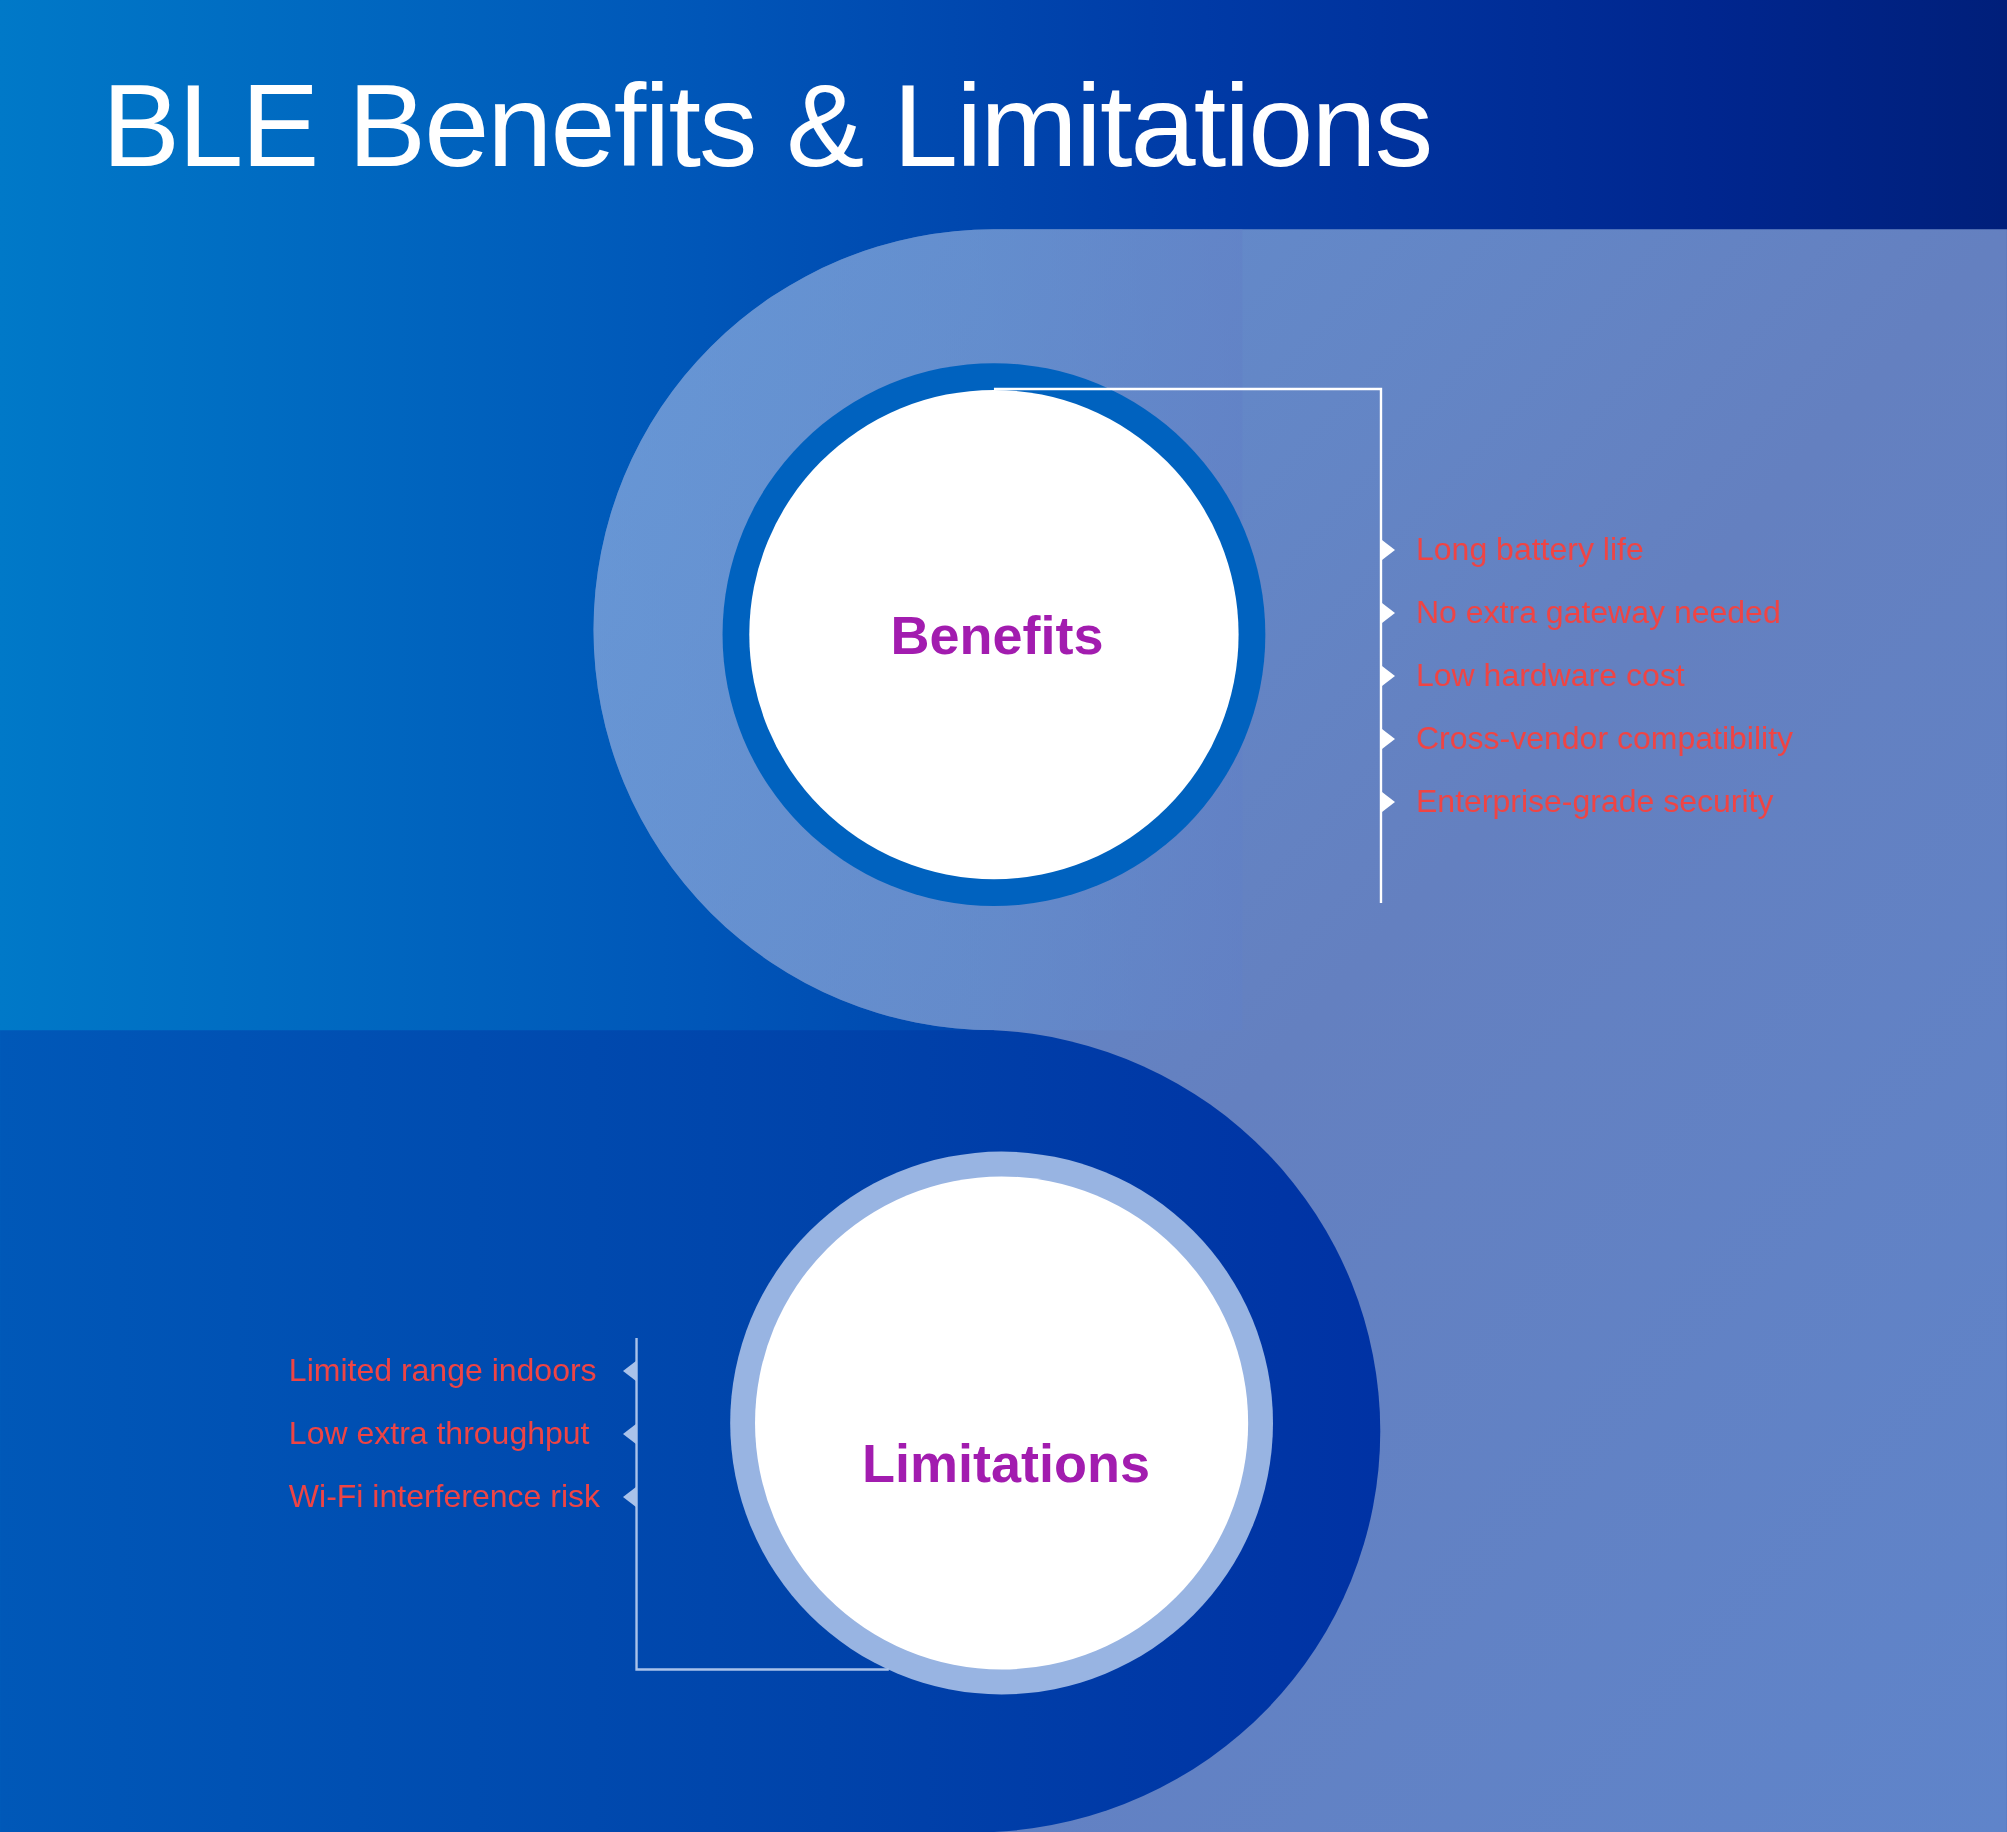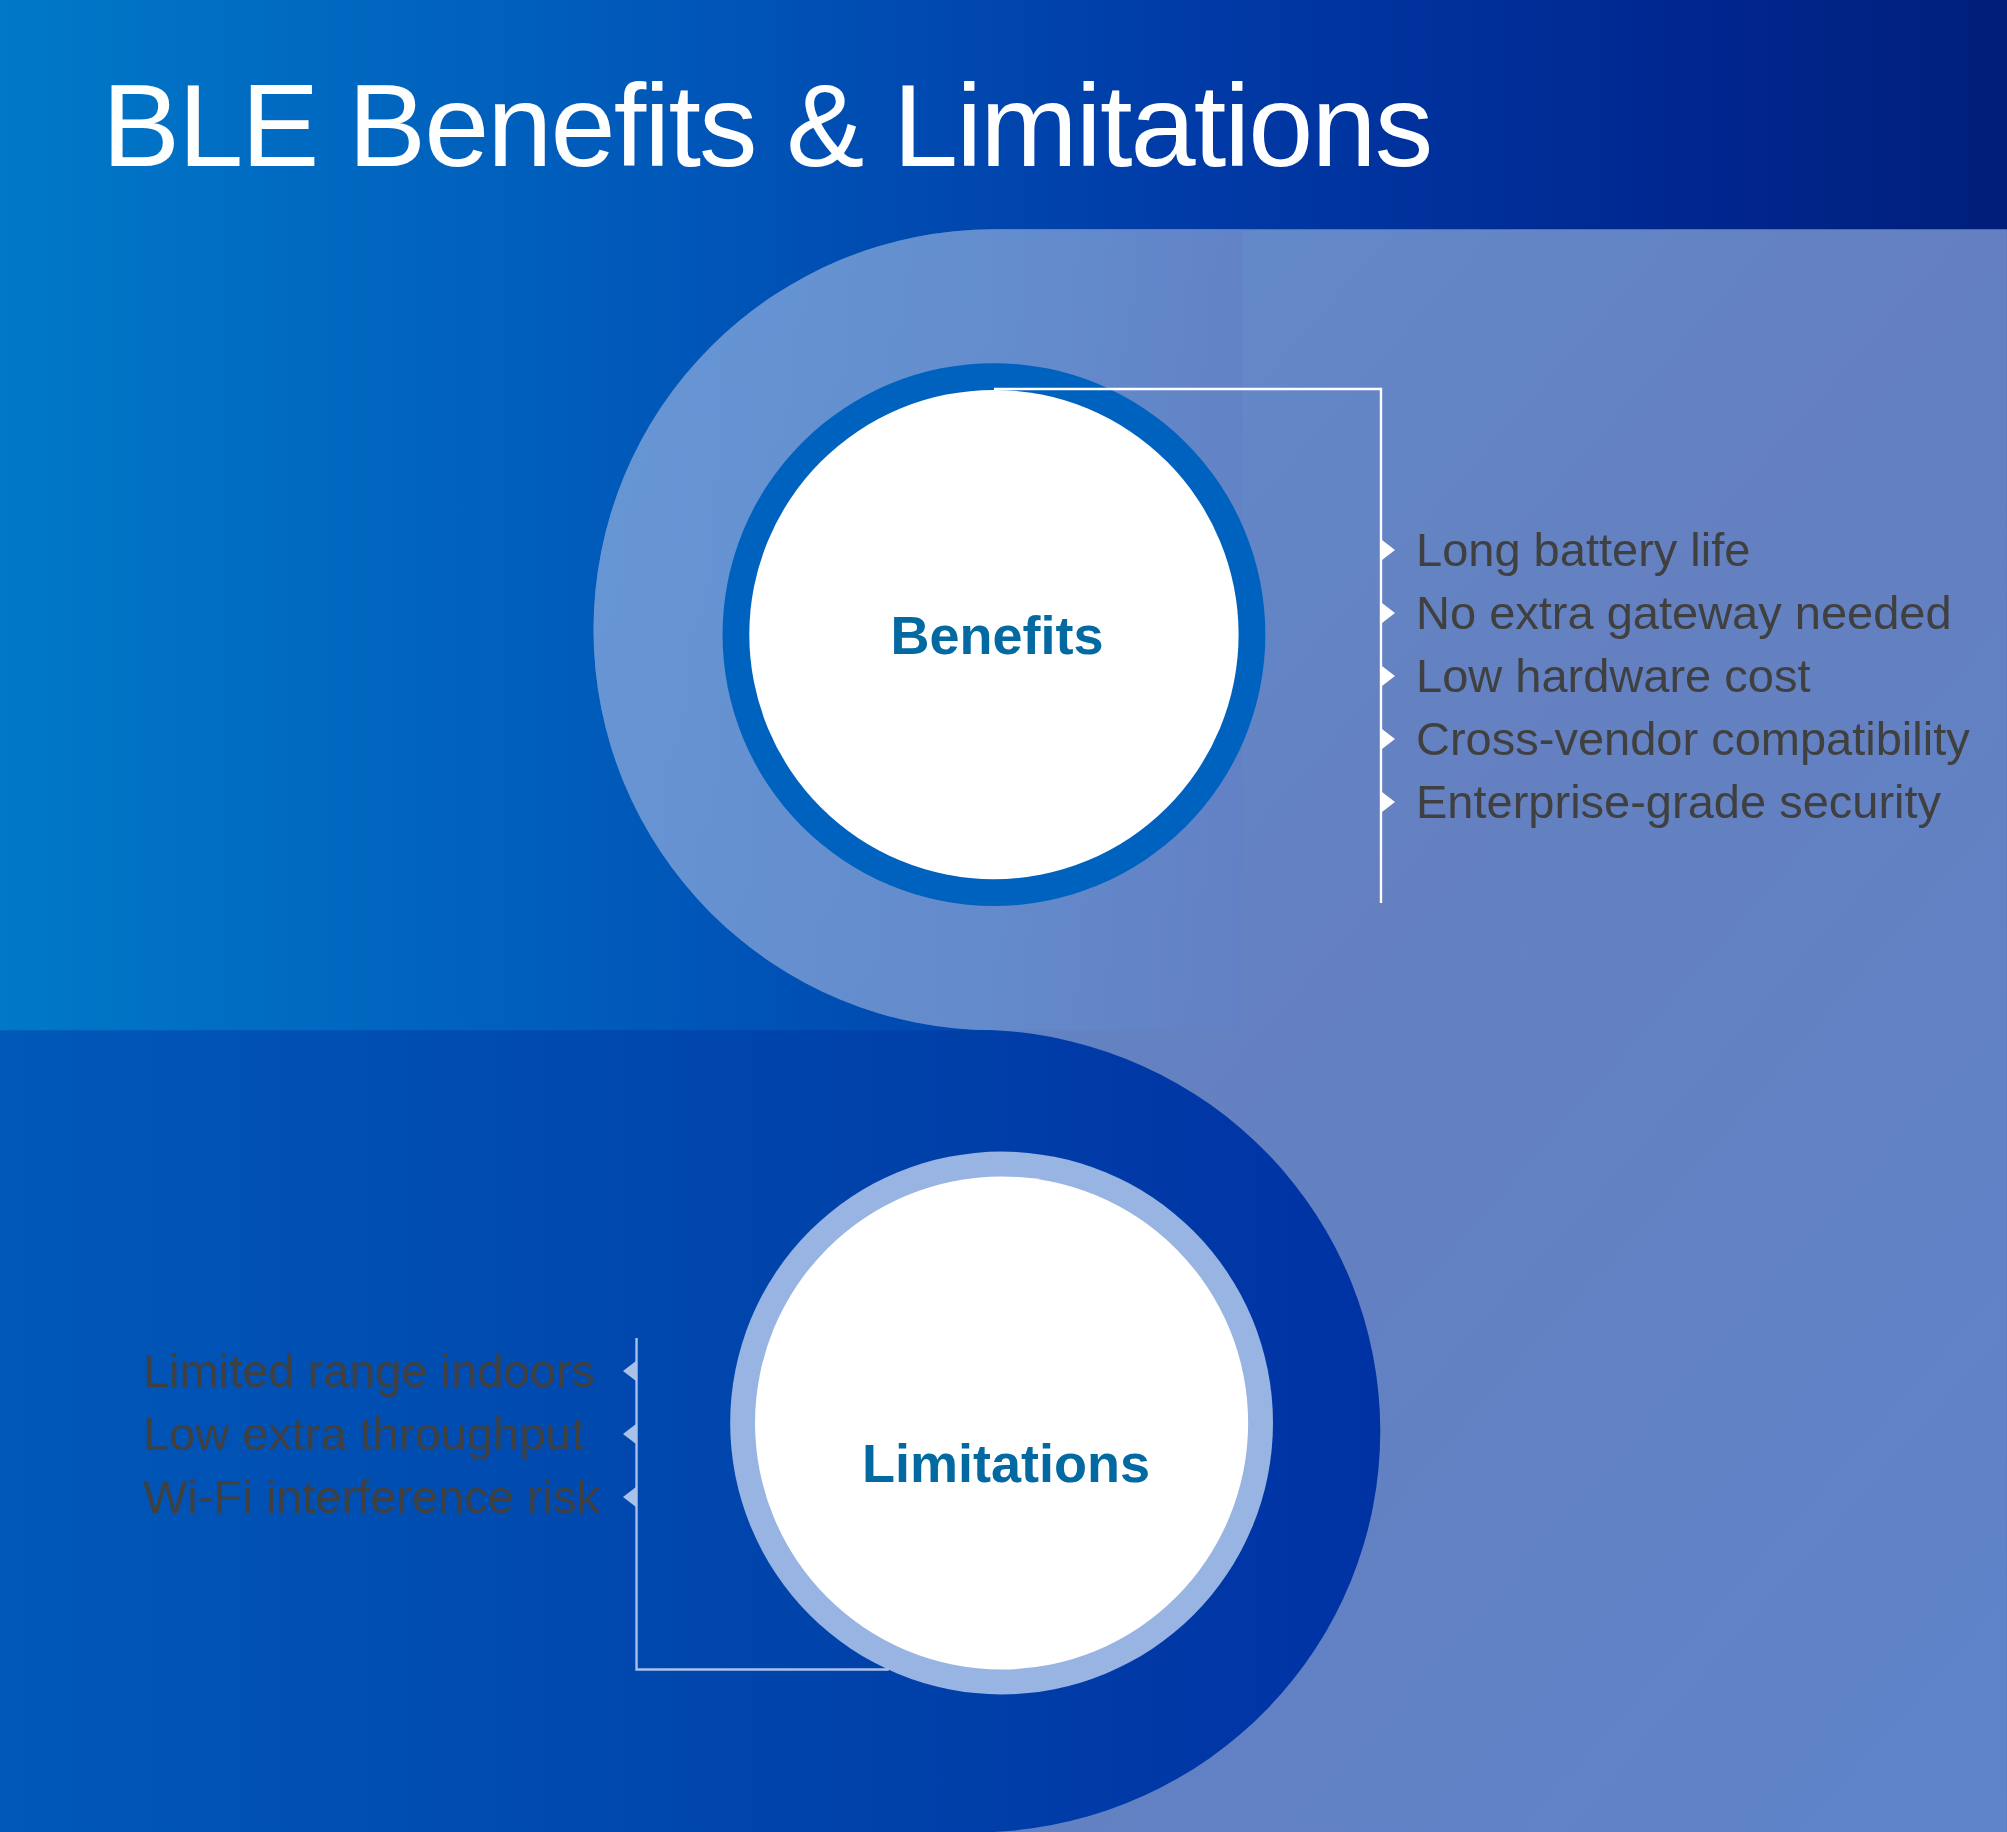--- a/index.html
+++ b/index.html
@@ -4,24 +4,24 @@
 <style>
   html, body { margin: 0; padding: 0; }
   body { width: 2007px; height: 1832px; overflow: hidden; position: relative;
          font-family: "Liberation Sans", "DejaVu Sans", sans-serif; }
   .bg { position: absolute; inset: 0;
         background: linear-gradient(90deg, #0079c8 0%, #0056b8 35%, #003aa6 60%, #00268f 85%, #001f7a 100%); }
   svg.shapes { position: absolute; left: 0; top: 0; }
   .title { position: absolute; left: 102px; top: 59px; margin: 0;
            color: #ffffff; font-size: 117px; font-weight: 400; letter-spacing: -1.9px;
            line-height: 134px; white-space: nowrap; }
-  .circle-label { position: absolute; color: #0369a1; font-weight: 700; font-size: 54px;
+  .circle-label { position: absolute; color: #a21caf; font-weight: 700; font-size: 54px;
                   text-align: center; transform: translate(-50%, -50%); white-space: nowrap; }
-  .list { position: absolute; margin: 0; padding: 0; list-style: none; color: #404040;
-          font-size: 47px; line-height: 63px; }
+  .list { position: absolute; margin: 0; padding: 0; list-style: none; color: #ef4444;
+          font-size: 32px; line-height: 63px; }
   .list li { position: relative; white-space: nowrap; }
   .benefits-list { left: 1416px; top: 518px; }
   .limitations-list { right: calc(2007px - 600px); top: 1339px; text-align: left; }
   .limitations-list li.two-line { line-height: 40px; margin-top: 9.6px; white-space: normal; width: 325px; margin-left: auto; }
   .arrow-r { position: absolute; left: -34px; top: 50%; width: 0; height: 0;
              border-top: 10.5px solid transparent; border-bottom: 10.5px solid transparent;
              border-left: 13.4px solid #ffffff; transform: translateY(-50%); }
   .arrow-l { position: absolute; right: -36px; top: 50%; width: 0; height: 0;
              border-top: 10.5px solid transparent; border-bottom: 10.5px solid transparent;
              border-right: 13.4px solid #a9c2ea; transform: translateY(-50%); }

